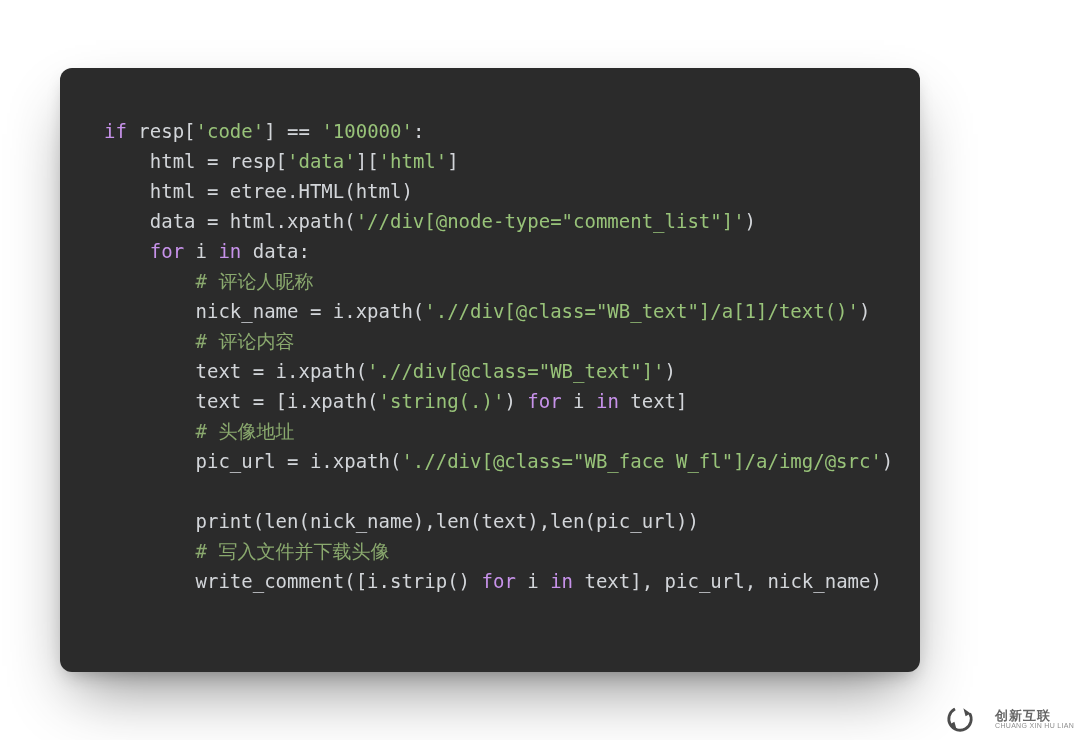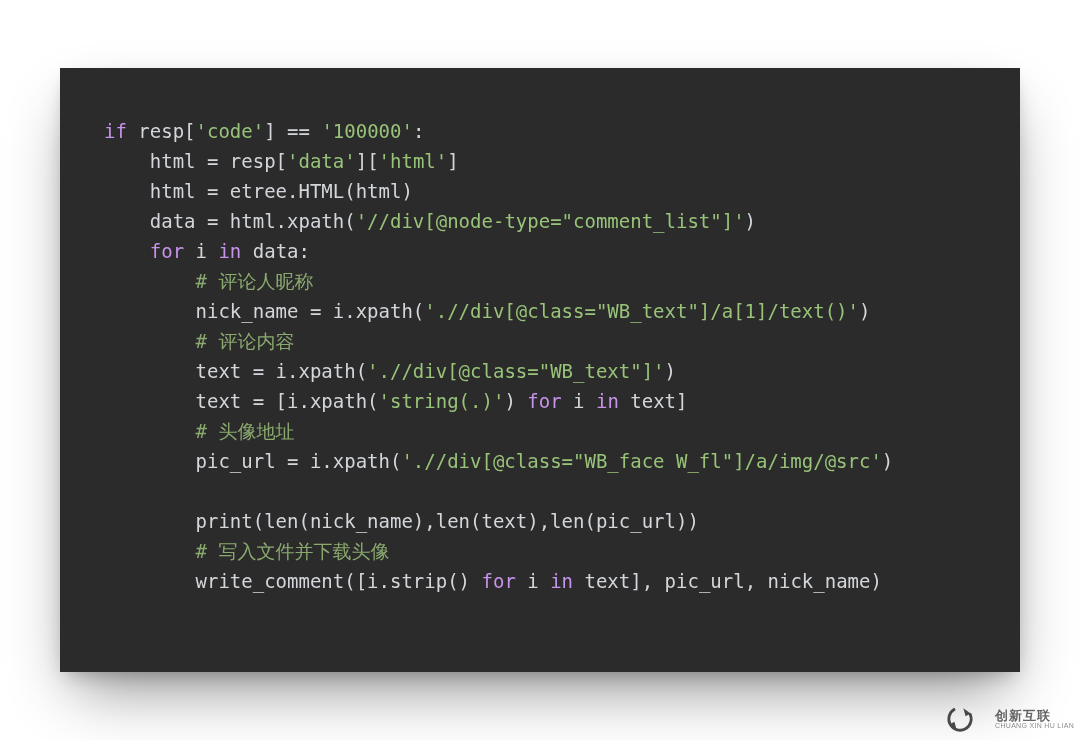--- a/index.html
+++ b/index.html
@@ -8,24 +8,24 @@
     height: 740px;
     background: #ffffff;
     font-family: "Menlo", "Consolas", "DejaVu Sans Mono", monospace;
     position: relative;
     overflow: hidden;
   }
   .card {
     position: absolute;
     left: 60px;
     top: 68px;
-    width: 960px;
+    width: 860px;
     height: 604px;
     background: #2b2b2b;
-    border-radius: 0;
+    border-radius: 12px;
     box-shadow: 0 30px 60px -15px rgba(0,0,0,0.45), 0 8px 18px -6px rgba(0,0,0,0.25);
     padding: 48px 44px 32px 44px;
     overflow: hidden;
   }
   pre.code {
     font-family: "Menlo", "Consolas", "DejaVu Sans Mono", monospace;
     font-size: 19px;
     line-height: 30px;
     color: #e0e0e0;
     white-space: pre;

